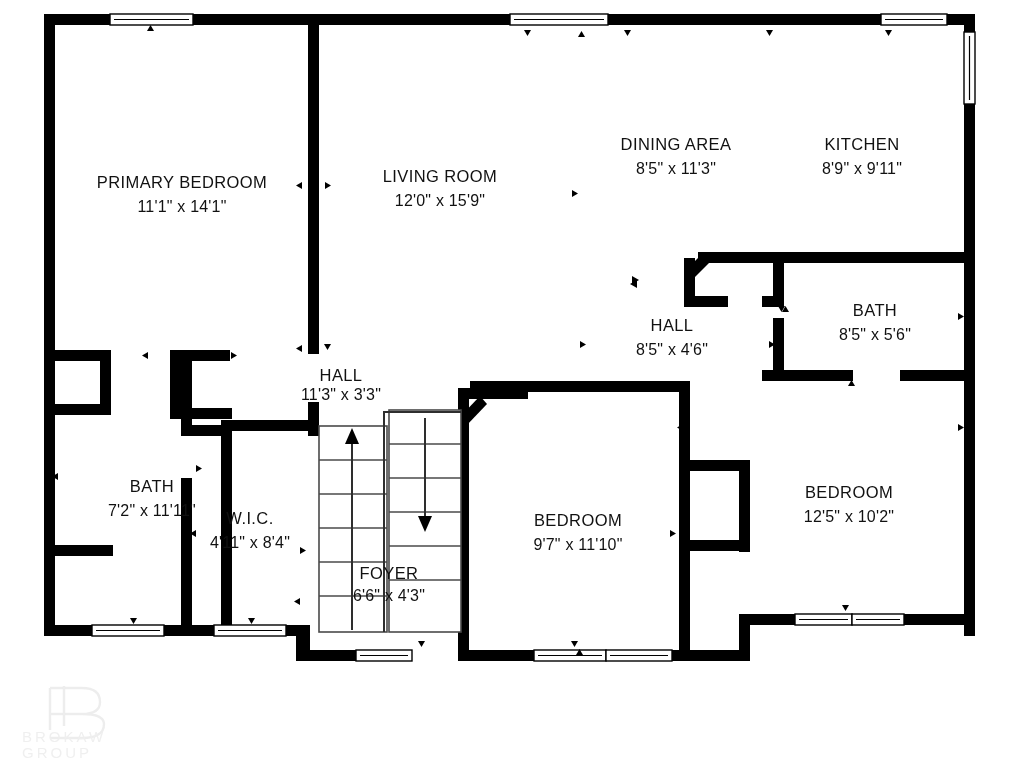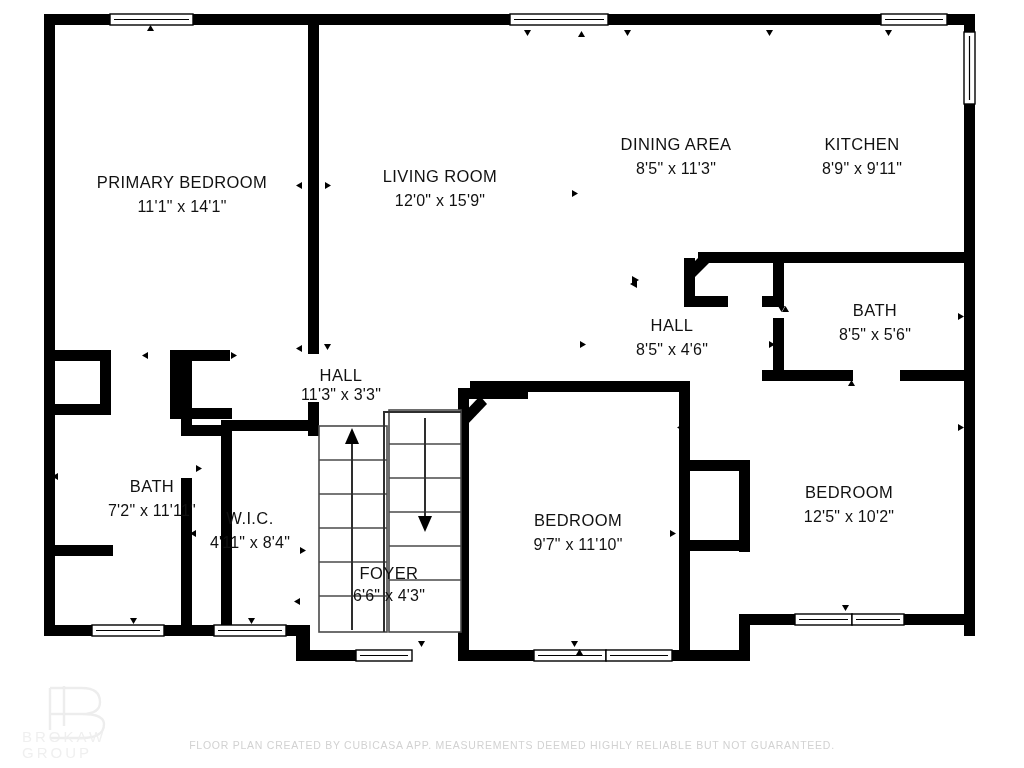--- a/index.html
+++ b/index.html
@@ -348,15 +348,14 @@
 
   <div class="brand-watermark">
     <svg viewBox="0 0 150 78" xmlns="http://www.w3.org/2000/svg">
       <path class="wm-stroke" d="M30 6 L30 48 M30 6 L62 6 Q80 6 80 20 Q80 32 62 32 L30 32 M62 32 Q84 32 84 42 Q84 56 62 56 L30 56"></path>
       <line class="wm-stroke" x1="44" y1="4" x2="44" y2="44"></line>
       <text class="wm-text" x="2" y="60" font-size="15">BROKAW</text>
       <text class="wm-text" x="2" y="76" font-size="15">GROUP</text>
     </svg>
   </div>
 
-  <div class="footer-note">FLOOR PLAN CREATED BY CUBICASA APP. MEASUREMENTS DEEMED HIGHLY RELIABLE BUT NOT GUARANTEED.</div>
 
 </div>
 
 </body></html>

